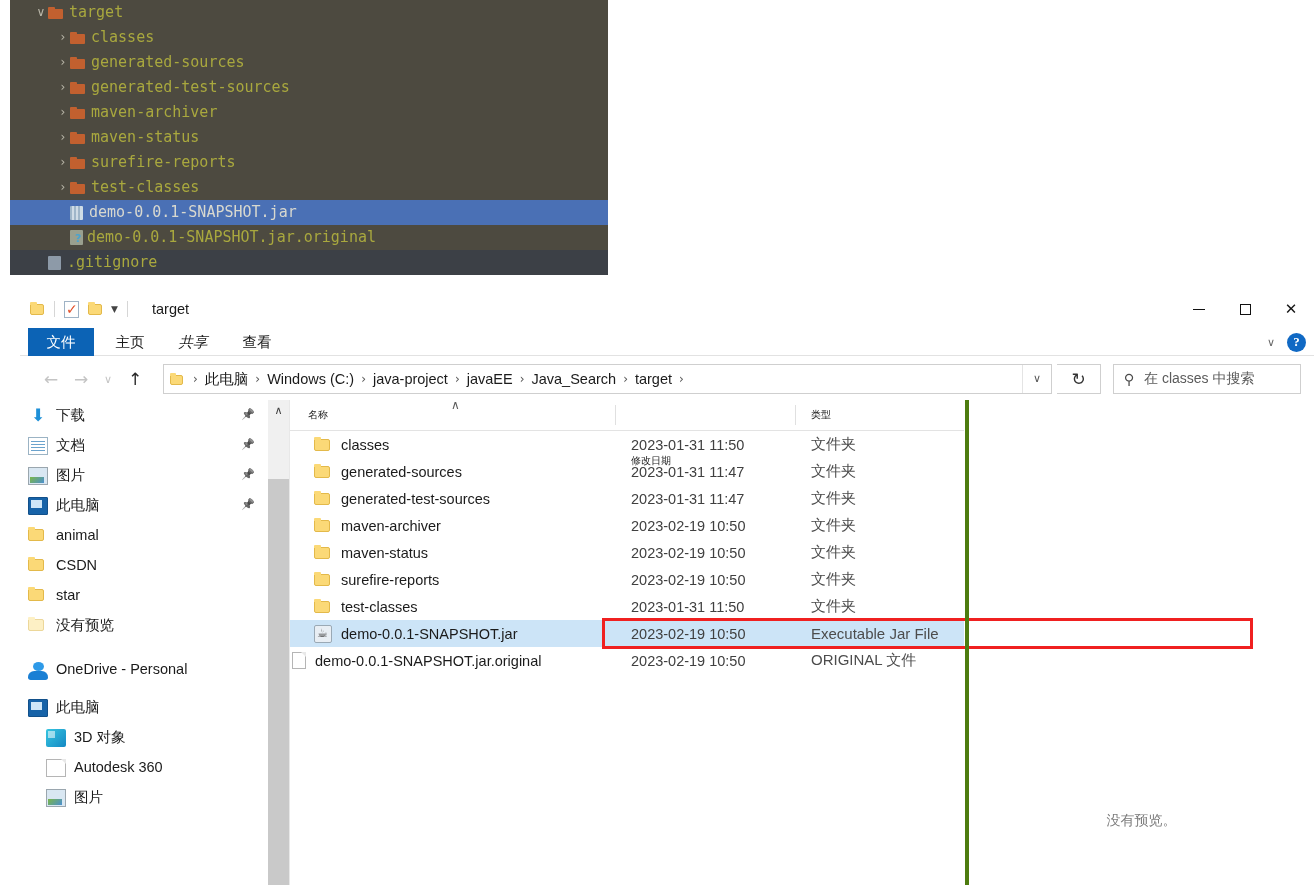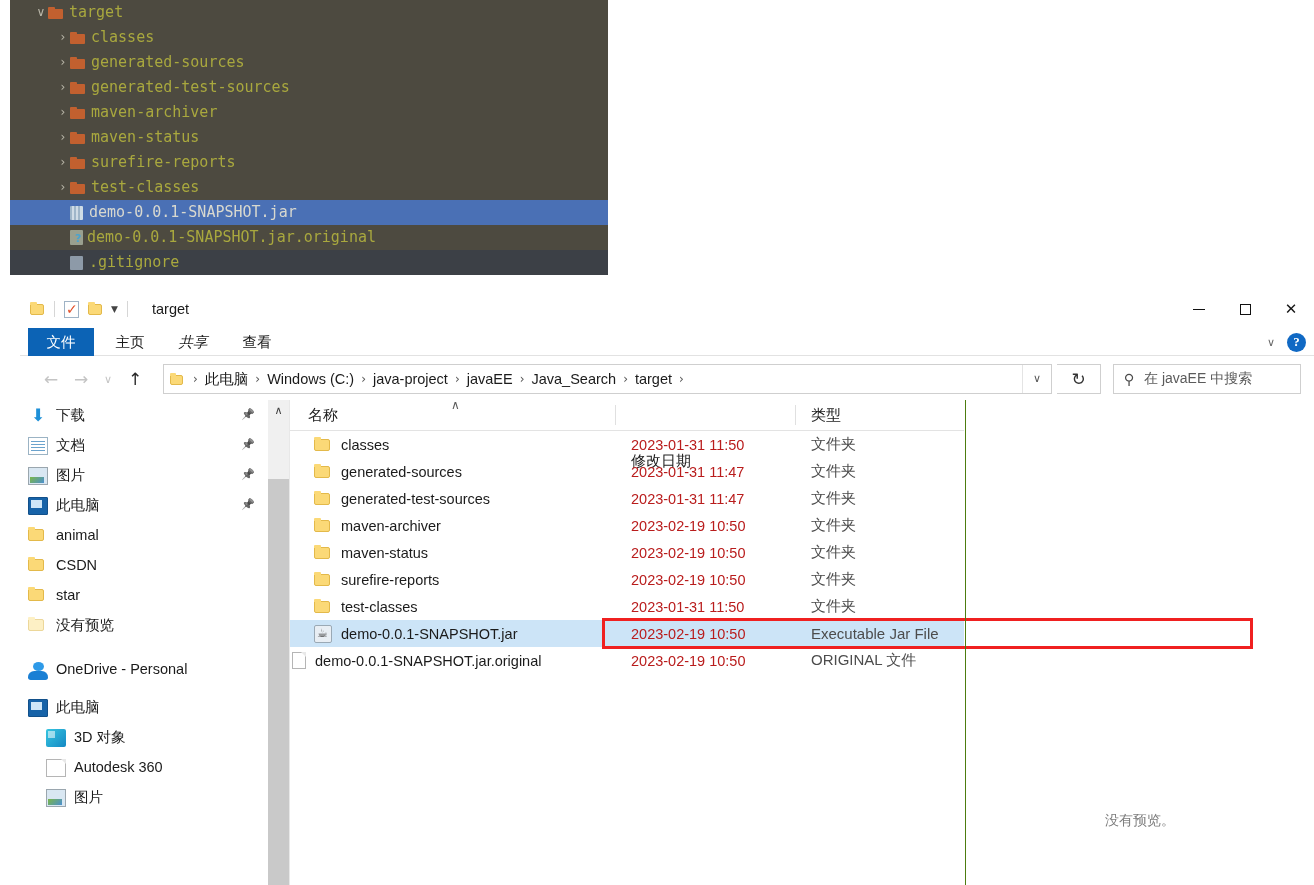--- a/index.html
+++ b/index.html
@@ -152,21 +152,21 @@
   #search-ph{font-size:14px;color:#5b5b5b;}
 
   
   #content{position:absolute;left:0;top:110px;right:0;bottom:0;}
   #navpane{position:absolute;left:0;top:0;width:268px;bottom:0;overflow:hidden;}
   #navscroll{position:absolute;left:268px;top:0;width:21px;bottom:0;background:#f0f0f0;border-right:1px solid #e8e8e8;}
   #navscroll .arrowup{height:20px;display:flex;align-items:center;justify-content:center;font-size:11px;color:#3c3c3c;
     font-family:"DejaVu Sans",sans-serif;}
   #navscroll .thumb{position:absolute;left:0;top:79px;width:21px;bottom:0;background:#c9c9c9;}
   #filepane{position:absolute;left:290px;top:0;right:350px;bottom:0;}
-  #preview{position:absolute;left:965px;top:0;right:0;bottom:0;border-left:1px solid #4d7c0f;text-decoration:underline;}
+  #preview{position:absolute;left:965px;top:0;right:0;bottom:0;border-left:4px solid #4d7c0f;text-decoration:underline;}
   #preview-text{position:absolute;left:0;right:0;top:412px;text-align:center;font-size:14px;color:#7c7c7c;}
 
   
   .navitem{position:relative;height:30px;display:flex;align-items:center;padding-left:28px;}
   .navitem.ind1{padding-left:46px;}
   .navitem .nico{width:20px;height:18px;margin-right:8px;flex:none;position:relative;}
   .navitem .nlabel{font-size:14.5px;color:#1b1b1b;white-space:nowrap;}
   .pin{position:absolute;right:14px;top:8px;width:13px;height:13px;color:#9a9a9a;font-size:13px;
     font-family:"DejaVu Sans",sans-serif;line-height:13px;transform:rotate(40deg);}
 
@@ -193,29 +193,29 @@
   .ico-file{width:14px;height:17px;background:#fff;border:1px solid #b5b5b5;box-sizing:border-box;margin-top:1px;position:relative;}
   .ico-file::after{content:"";position:absolute;right:-1px;top:-1px;border-left:5px solid transparent;border-top:5px solid #e8e8e8;}
   .ico-desktop{width:18px;height:14px;background:#3f93d8;border:1px solid #2c6fa8;box-sizing:border-box;margin-top:2px;border-radius:1px;}
   .ico-video{width:16px;height:16px;background:#6d6d6d;margin-top:1px;position:relative;
     background-image:linear-gradient(90deg,#3b3b3b 0 3px,transparent 3px calc(100% - 3px),#3b3b3b calc(100% - 3px));}
   .ico-video::after{content:"";position:absolute;left:3px;top:2px;right:3px;bottom:2px;
     background:linear-gradient(135deg,#5fb0e8,#2d6fa8);}
 
   
   .colhead{position:relative;height:30px;border-bottom:1px solid #e3e3e3;}
-  .colhead .ch{position:absolute;top:0;height:30px;line-height:30px;font-size:15px;color:#1b1b1b;}
+  .colhead .ch{position:absolute;top:0;height:30px;line-height:30px;font-size:10px;color:#1b1b1b;}
   .colhead .chdiv{position:absolute;top:5px;width:1px;height:20px;background:#e0e0e0;}
   #sortcaret{position:absolute;left:161px;top:-2px;font-size:12px;color:#5d5d5d;font-family:"DejaVu Sans",sans-serif;}
 
   .frow{position:relative;height:27px;display:flex;align-items:center;}
   .frow.selected{background:#cce4f7;}
   .fico{width:18px;height:18px;margin-left:24px;margin-right:9px;flex:none;position:relative;}
   .fname{font-size:14.5px;color:#1b1b1b;white-space:nowrap;}
-  .fdate{position:absolute;left:341px;font-size:14.5px;color:#b91c1c;white-space:nowrap;}
+  .fdate{position:absolute;left:341px;font-size:14.5px;color:#404040;white-space:nowrap;}
   .ftype{position:absolute;left:521px;font-size:15px;color:#4c4c4c;white-space:nowrap;}
 
   .ico-jar{width:18px;height:18px;background:#e8eef4;border:1px solid #9aa9b5;box-sizing:border-box;
     border-radius:2px;position:relative;}
   .ico-jar::after{content:"\2615";position:absolute;left:2px;top:-1px;font-size:12px;color:#4a4a4a;
     font-family:"DejaVu Sans",sans-serif;line-height:17px;}
   .ico-orig{width:14px;height:17px;background:#fff;border:1px solid #b5b5b5;box-sizing:border-box;
     margin-left:2px;margin-top:0;position:relative;}
   .ico-orig::after{content:"";position:absolute;right:-1px;top:-1px;border-left:5px solid transparent;border-top:5px solid #e9e9e9;}
 
@@ -271,21 +271,21 @@
     <div class="ide-row sel" style="padding-left: 46px;">
       <span class="ide-arrow"></span>
       <span class="ide-jar-ico"></span>
       <span class="ide-label">demo-0.0.1-SNAPSHOT.jar</span>
     </div>
     <div class="ide-row" style="padding-left: 46px;">
       <span class="ide-arrow"></span>
       <span class="ide-orig-ico"></span>
       <span class="ide-label">demo-0.0.1-SNAPSHOT.jar.original</span>
     </div>
-    <div class="ide-row dark" style="padding-left: 46px;">
+    <div class="ide-row dark" style="padding-left: 24px;">
       <span class="ide-arrow"></span>
       <span class="ide-git-ico"></span>
       <span class="ide-label">.gitignore</span>
     </div>
   </div>
 
 <div id="explorer">
 
   <div id="titlebar">
     <div id="qat">
@@ -345,21 +345,21 @@
           <span class="crumb">Java_Search</span>
           <span class="crumb-sep">›</span>
           <span class="crumb">target</span>
           <span class="crumb-sep">›</span>
         </div>
       <div id="addr-caret">∨</div>
     </div>
     <div id="refresh-btn">↻</div>
     <div id="searchbox">
       <span class="srch-ico">⚲</span>
-      <span id="search-ph">在 javaEE 中搜索</span>
+      <span id="search-ph">在 classes 中搜索</span>
     </div>
   </div>
 
   <div id="content">
 
     <div id="navpane">
         <div class="navitem">
           <span class="nico ico-down">⬇</span>
           <span class="nlabel">下载</span>
           <span class="pin" style="font-size: 11px; transform: none; filter: grayscale(1);">📌</span>

